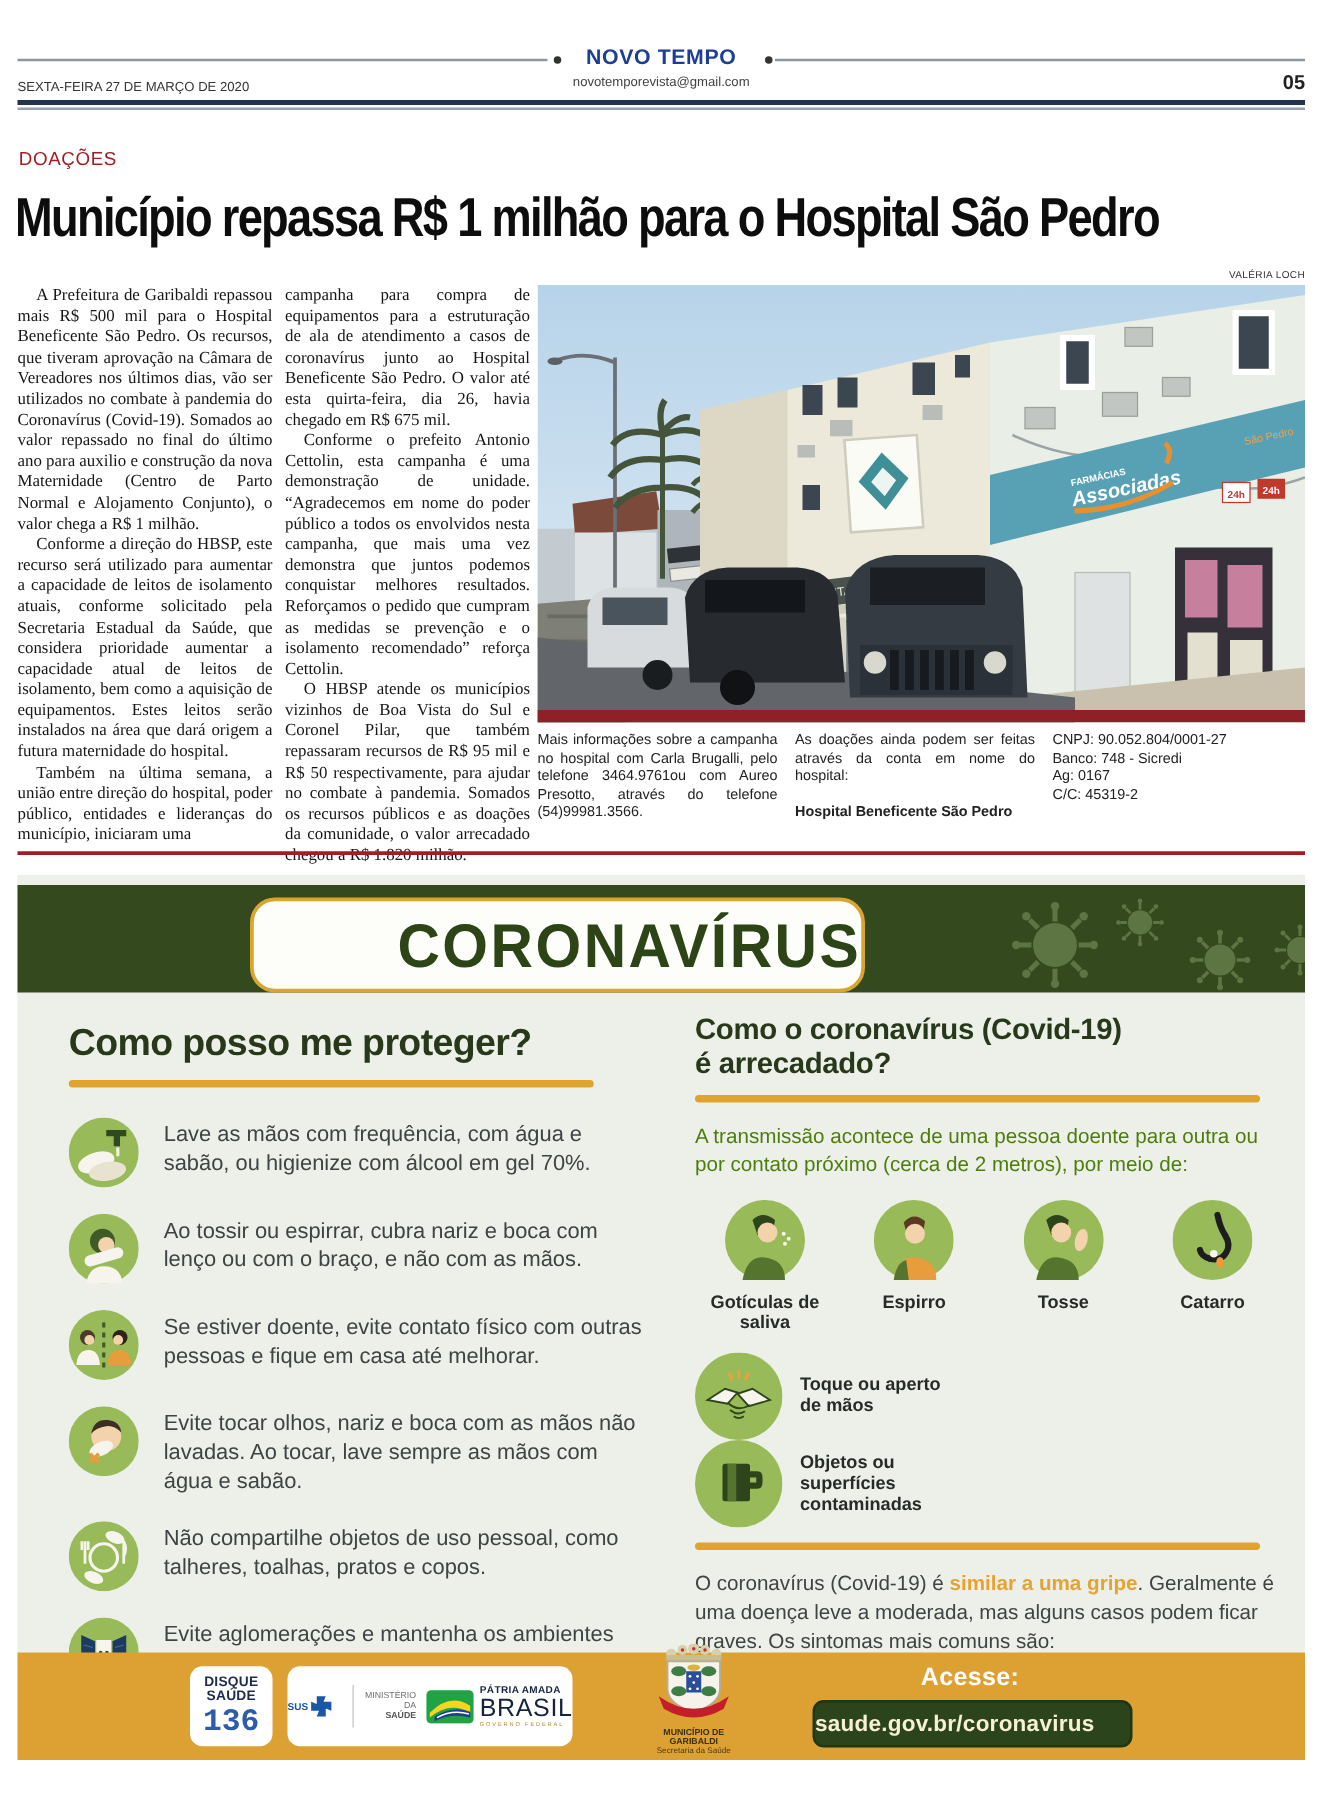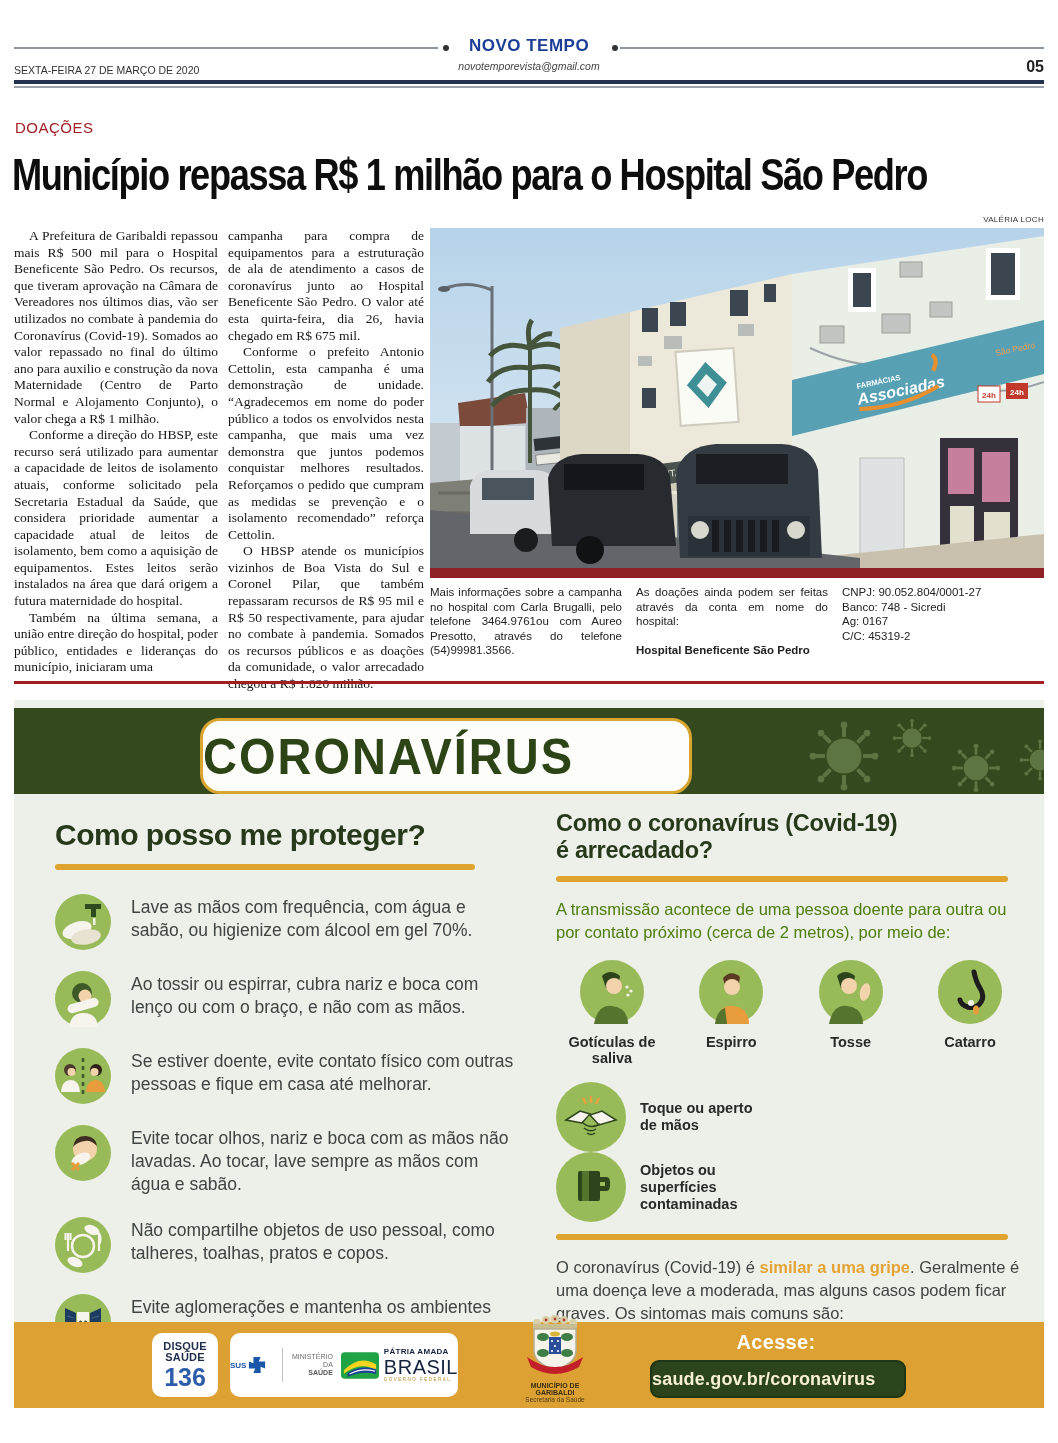--- a/index.html
+++ b/index.html
@@ -4,21 +4,21 @@
 <style>
   html,body{margin:0;padding:0;}
   body{width:1058px;height:1443px;position:relative;background:#fff;
        font-family:"Liberation Sans",sans-serif;color:#1a1a1a;overflow:hidden;}
   .abs{position:absolute;}
   
   .rule{height:2px;background:#8d97a1;top:47px;}
   .mast-dot{width:6px;height:6px;border-radius:50%;background:#333;top:45px;}
   .masthead{top:36px;left:0;width:1058px;text-align:center;font-size:17px;font-weight:bold;
             letter-spacing:.5px;color:#1d3e96;}
-  .mast-email{top:60px;left:0;width:1058px;text-align:center;font-size:10.5px;font-style:italic;color:#444;}
+  .mast-email{top:60px;left:0;width:1058px;text-align:center;font-size:10.5px;color:#444;}
   .mast-date{top:64px;left:14px;font-size:10.5px;color:#333;}
   .mast-page{top:58px;right:14px;font-size:16px;font-weight:bold;color:#222;}
   .rule-navy{top:80px;left:14px;width:1030px;height:4px;background:#25324e;}
   .rule-gray{top:86px;left:14px;width:1030px;height:2px;background:#9aa3ad;}
   
   .section-label{top:119px;left:15px;font-size:15px;letter-spacing:.5px;color:#a21d22;}
   .headline{top:150px;left:12px;width:1140px;font-size:40px;font-weight:bold;color:#0d0d0d;
             letter-spacing:-1.5px;white-space:nowrap;transform:scale(.905,1.1);transform-origin:left top;}
   .credit{top:215px;left:430px;width:614px;text-align:right;font-size:8px;color:#333;letter-spacing:.3px;}
   .col{top:228px;font-family:"Liberation Serif",serif;font-size:13.5px;line-height:16.6px;
@@ -28,21 +28,21 @@
   
   .cap{top:585px;font-size:11.5px;line-height:14.6px;color:#222;text-align:justify;}
   .cap .b{font-weight:bold;}
   .cap div{margin:0;}
   .cap .sp{height:14px;}
   .red-rule{top:681px;left:14px;width:1030px;height:3px;background:#a31d24;}
   
   .info-bg{top:700px;left:14px;width:1030px;height:708px;background:#edf0e8;}
   .banner{top:708px;left:14px;width:1030px;height:86px;background:#35491f;}
   .pill{top:718px;left:200px;width:486px;height:70px;background:#fdfdfa;border:3px solid #d8a52f;
-        border-radius:20px;display:flex;align-items:center;justify-content:flex-start;}
+        border-radius:20px;display:flex;align-items:center;justify-content:flex-end;}
   .pill span{font-size:47px;font-weight:bold;letter-spacing:2px;color:#2c4416;transform:scaleY(1.05);}
   .h-green{font-weight:bold;color:#27391a;}
   .gold-bar{height:6px;background:#dfa42f;border-radius:3px;}
   .protect{top:818px;left:55px;width:465px;}
   .protect h2{margin:0;font-size:30px;letter-spacing:-.5px;}
   .protect .gold-bar{width:420px;margin:12px 0 24px 0;}
   .p-item{display:flex;align-items:flex-start;margin-bottom:21px;}
   .p-item .txt{font-size:17.5px;line-height:23px;color:#3e4443;padding-top:2px;}
   .p-item svg{flex:0 0 56px;margin-right:20px;}
   .right-col{top:810px;left:556px;width:478px;}
@@ -61,21 +61,21 @@
   .sym-list{display:flex;align-items:center;}
   .sym-item{display:flex;align-items:center;margin-right:30px;}
   .sym-dot{width:15px;height:15px;border-radius:50%;background:#9cbd5c;margin-right:9px;}
   .sym-item .lbl{font-size:16.5px;font-weight:bold;color:#262b28;}
   
   .gold-band{top:1322px;left:14px;width:1030px;height:86px;background:#dda133;}
   .badge{background:#fff;border-radius:10px;position:absolute;}
   .disque{top:1333px;left:152px;width:66px;height:64px;display:flex;flex-direction:column;
           align-items:center;justify-content:center;line-height:1;}
   .disque .t1{font-size:11px;font-weight:bold;color:#1e2b49;letter-spacing:.2px;}
-  .disque .num{font-size:25px;font-weight:bold;color:#2d5daa;margin-top:2px;}
+  .disque .num{font-size:25px;font-weight:bold;color:#2d5daa;margin-top:2px;font-family:Liberation Mono, monospace;}
   .govbox{top:1333px;left:230px;width:228px;height:64px;display:flex;align-items:center;justify-content:center;}
   .sus{display:flex;align-items:center;margin-right:8px;}
   .sus .t{font-size:8px;font-weight:bold;color:#1b57a8;margin-right:2px;}
   .divider{width:1px;height:34px;background:#c3c3c3;margin:0 8px;}
   .ministry{text-align:right;font-size:7px;color:#6d6d6d;line-height:8px;margin-right:8px;}
   .ministry .b{font-weight:bold;color:#555;}
   .brasil{display:flex;align-items:center;}
   .brasil .txt{margin-left:5px;color:#16233f;line-height:1;}
   .brasil .t1{font-size:8px;font-weight:bold;letter-spacing:.3px;}
   .brasil .t2{font-size:20px;font-weight:normal;letter-spacing:.5px;margin-top:1px;}

